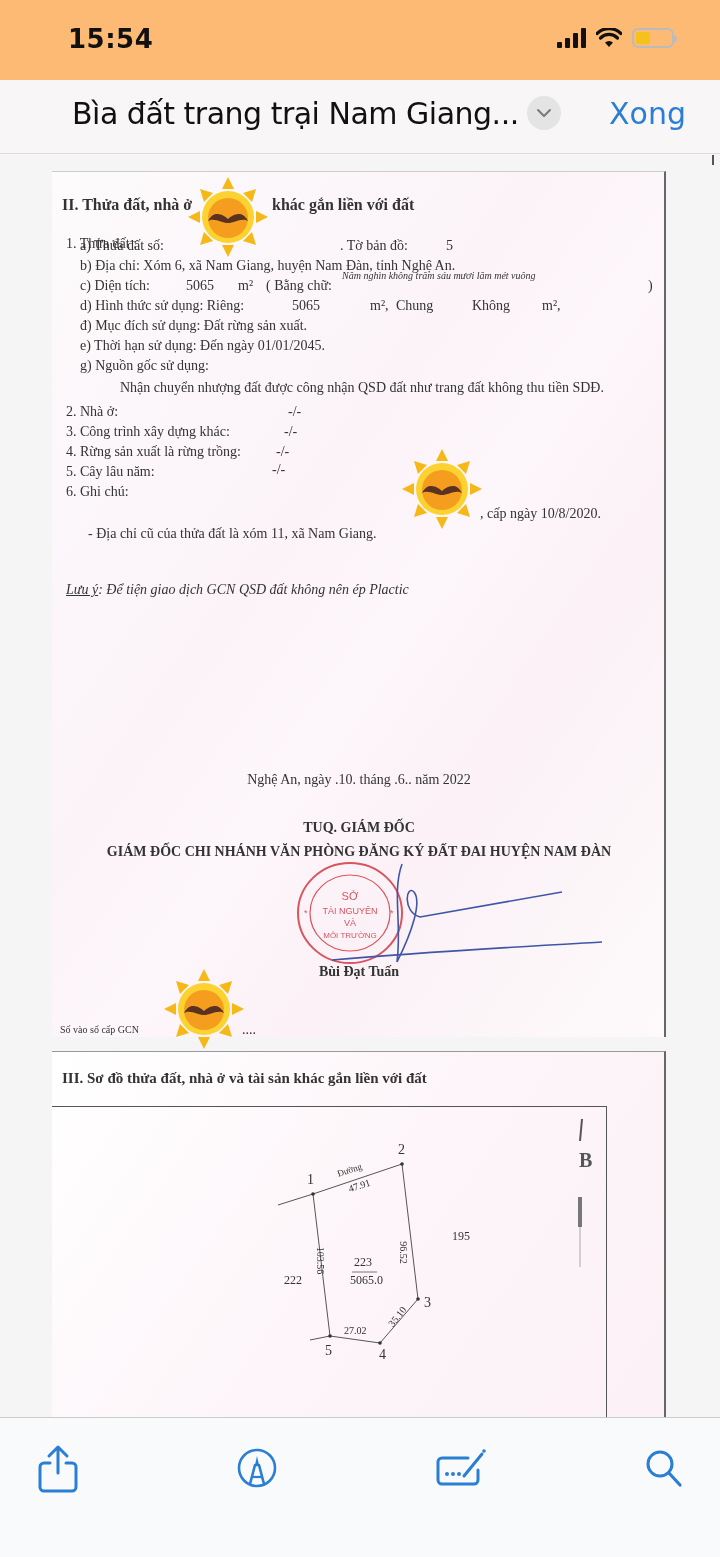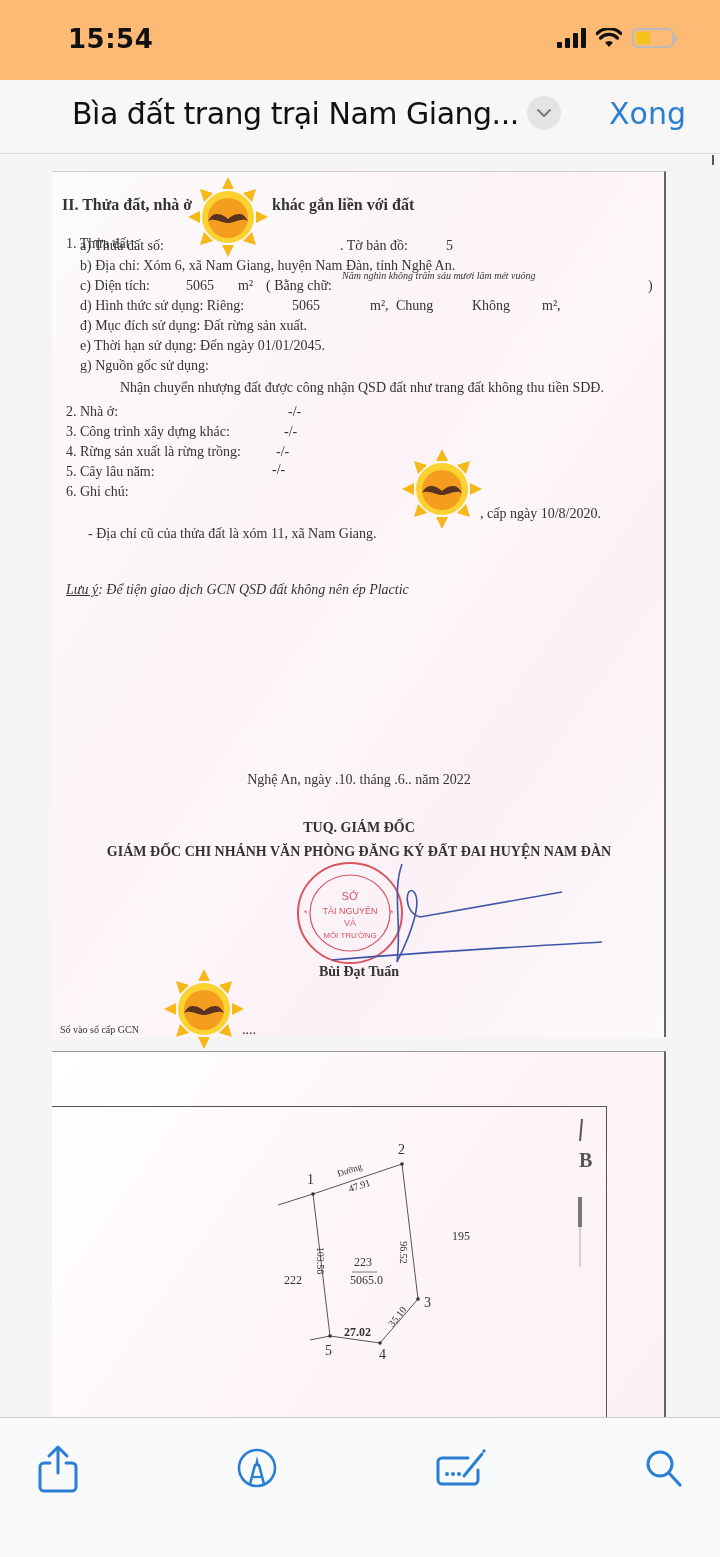--- a/index.html
+++ b/index.html
@@ -151,20 +151,21 @@
       <path d="M30 98 C120 90, 230 84, 300 80" stroke="#3f56a8" stroke-width="1.6" fill="none"></path>
     </svg>
 
     <div class="doc-text center bold" style="left:0; width:614px; top:792px;">Bùi Đạt Tuấn</div>
 
     <div class="doc-text" style="left:8px; top:852px; font-size:10px;">Số vào sổ cấp GCN</div>
     <div class="doc-text" style="left:190px; top:850px;">....</div>
   </div>
 
   <div class="page page2">
+    <div class="doc-text h2" style="left:10px; top:18px; font-size:15px;">III. Sơ đồ thửa đất, nhà ở và tài sản khác gắn liền với đất</div>
     <div class="diagram-box">
       <svg width="555" height="330" viewBox="0 0 555 330" style="position:absolute; left:0; top:0;">
 
         <line x1="226" y1="98" x2="261" y2="87" stroke="#555" stroke-width="1"></line>
         <polygon points="261,87 350,57 366,192 328,236 278,229" fill="none" stroke="#555" stroke-width="1"></polygon>
         <line x1="278" y1="229" x2="258" y2="233" stroke="#555" stroke-width="1"></line>
         <circle cx="261" cy="87" r="1.8" fill="#333"></circle>
         <circle cx="350" cy="57" r="1.8" fill="#333"></circle>
         <circle cx="366" cy="192" r="1.8" fill="#333"></circle>
         <circle cx="328" cy="236" r="1.8" fill="#333"></circle>
@@ -178,21 +179,21 @@
       <div class="doc-text" style="left:255px; top:65px;">1</div>
       <div class="doc-text" style="left:346px; top:35px;">2</div>
       <div class="doc-text" style="left:372px; top:188px;">3</div>
       <div class="doc-text" style="left:327px; top:240px;">4</div>
       <div class="doc-text" style="left:273px; top:236px;">5</div>
 
       <div class="doc-text" style="left:285px; top:58px; font-size:9px; transform:rotate(-18deg);">Đường</div>
       <div class="doc-text" style="left:296px; top:73px; font-size:10px; transform:rotate(-18deg);">47.91</div>
       <div class="doc-text" style="left:340px; top:140px; font-size:10px; transform:rotate(90deg);">96.52</div>
       <div class="doc-text" style="left:334px; top:204px; font-size:10px; transform:rotate(-52deg);">35.10</div>
-      <div class="doc-text" style="left:292px; top:218px; font-size:12px;font-weight:bold;">27.02</div>
+      <div class="doc-text" style="left:292px; top:218px; font-size:10px;">27.02</div>
       <div class="doc-text" style="left:255px; top:148px; font-size:10px; transform:rotate(90deg);">103.56</div>
 
       <div class="doc-text" style="left:302px; top:148px; font-size:12px;">223</div>
       <div class="doc-text" style="left:298px; top:166px; font-size:12px;">5065.0</div>
       <div class="doc-text" style="left:232px; top:166px; font-size:12px;">222</div>
       <div class="doc-text" style="left:400px; top:122px; font-size:12px;">195</div>
 
       <div class="doc-text bold" style="left:527px; top:42px; font-size:20px; color:#555;">B</div>
     </div>
   </div>

